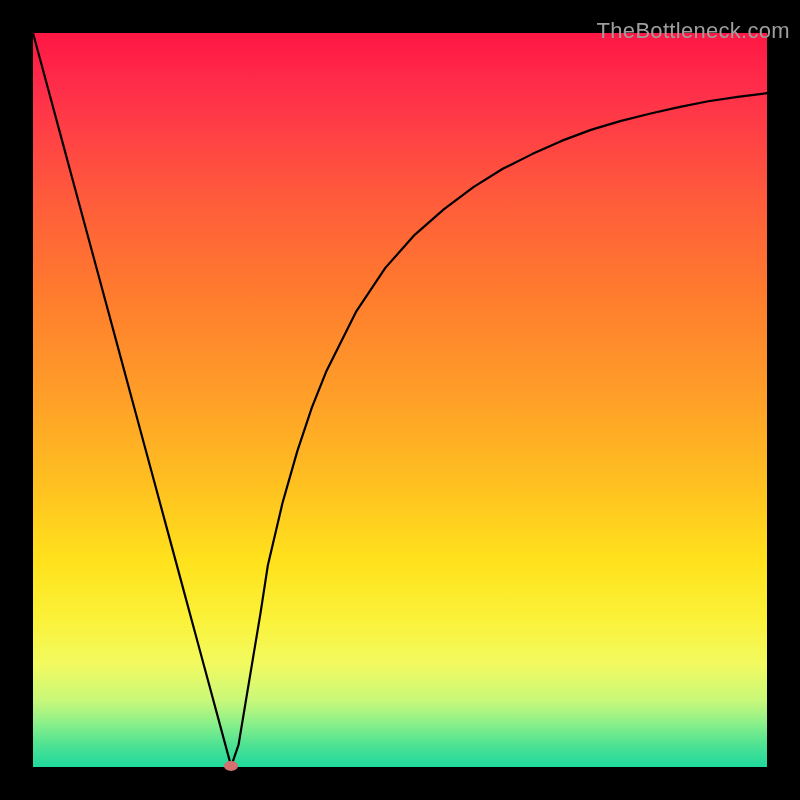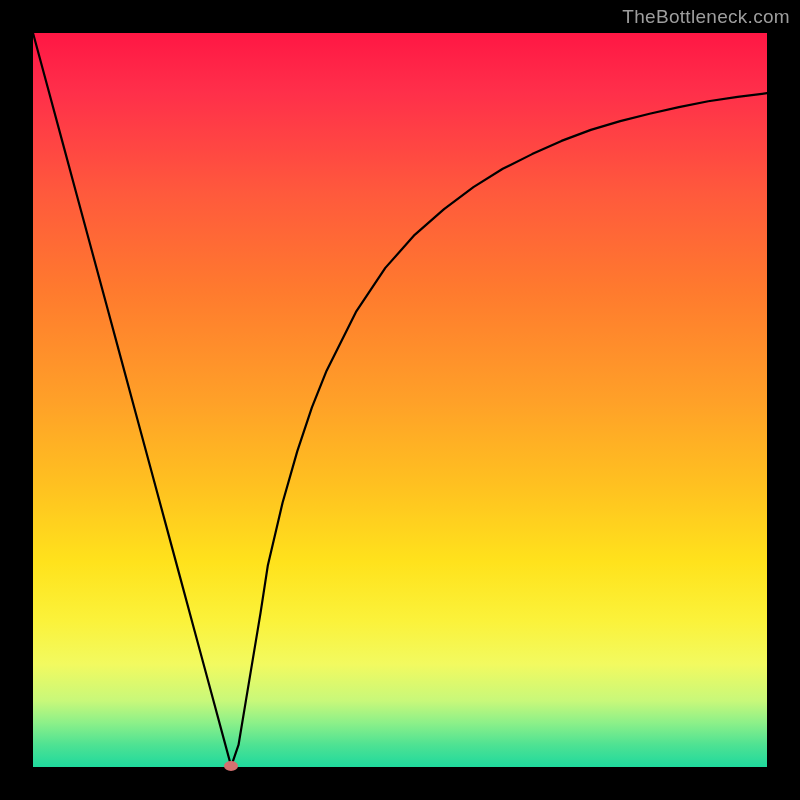--- a/index.html
+++ b/index.html
@@ -36,24 +36,24 @@
       #fbf23a 80%,
       #f2fa60 86%,
       #c8f87a 91%,
       #8cf089 94%,
       #4ee293 97%,
       #1fd99d 100%
     );
   }
   .watermark {
     position: absolute;
-    top: 6px;
+    top: 18px;
     right: 10px;
     color: #9e9e9e;
-    font-size: 19px;
+    font-size: 22px;
     font-weight: 500;
     letter-spacing: 0.3px;
     z-index: 5;
   }
   svg.curve {
     position: absolute;
     left: 0;
     top: 0;
     width: 734px;
     height: 734px;

